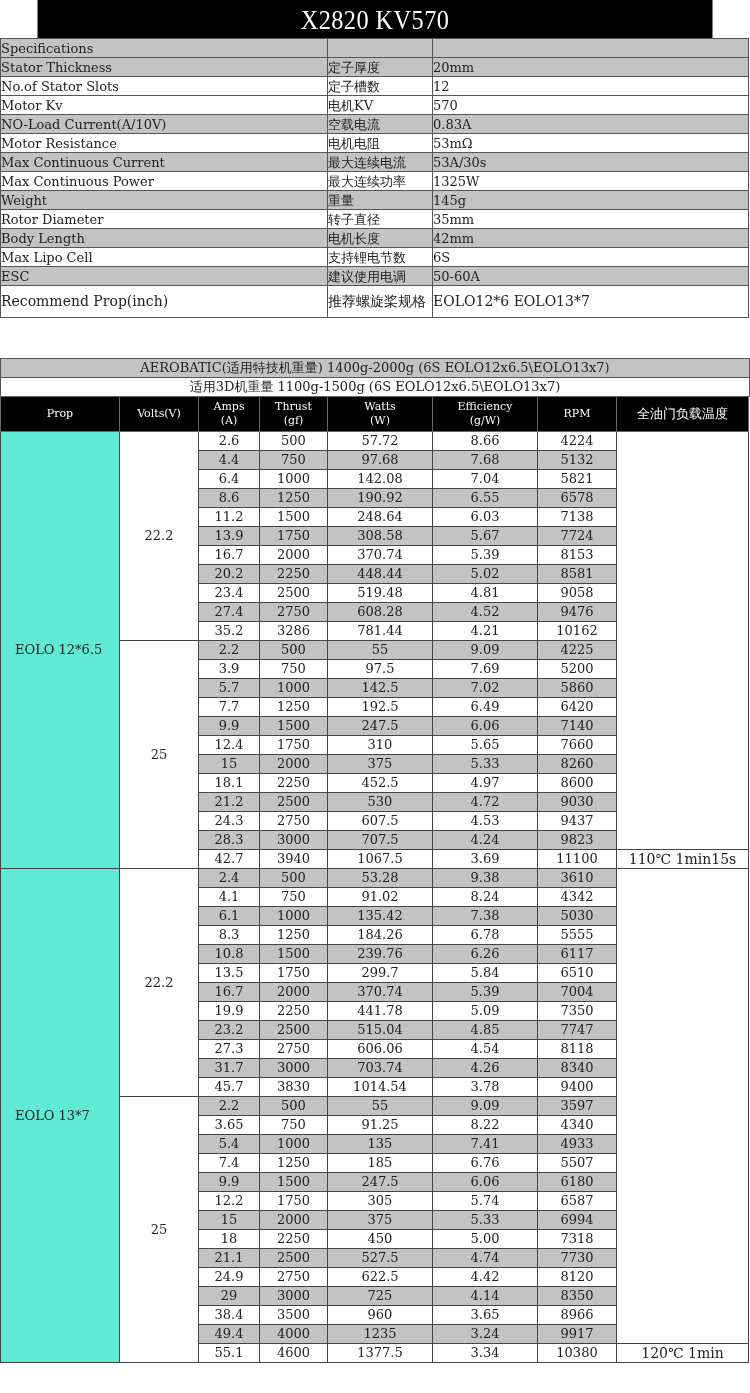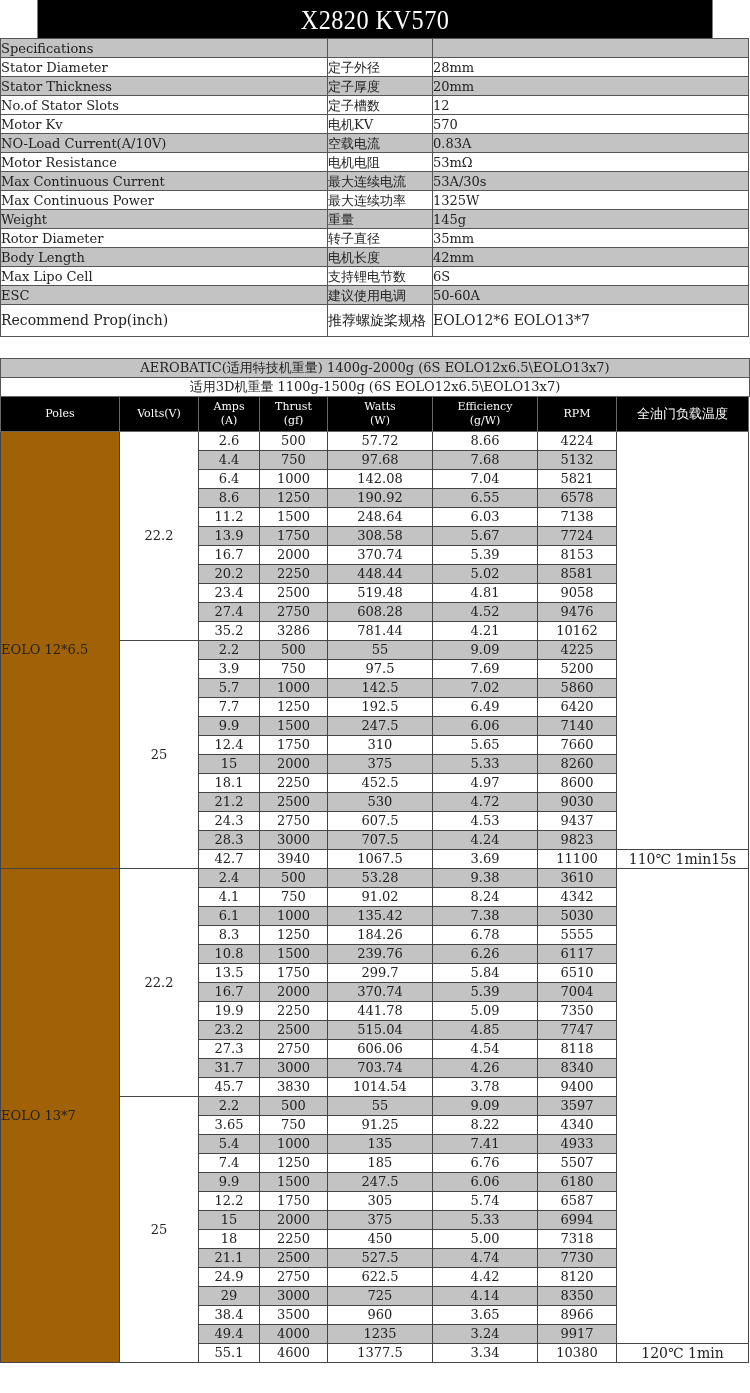--- a/index.html
+++ b/index.html
@@ -17,21 +17,21 @@
   .spec td.small { font-size:14px; }
   .band { position:absolute; left:0; width:748px; text-align:center; font-size:13px; line-height:18px;
           border:1px solid #555; white-space:nowrap; }
   .band.g { background:#c3c3c3; }
   .band.w { background:#fff; }
   .data { position:absolute; left:0; top:396px; width:748px; border-collapse:collapse; table-layout:fixed; }
   .data th { background:#000; color:#fff; font-weight:normal; font-size:11px; line-height:14px; height:34px;
              padding:0; border:1px solid #666; }
   .data th.cn { font-size:13px; font-family:"DejaVu Sans",sans-serif; }
   .data td { padding:0; height:18px; text-align:center; font-size:13px; line-height:18px; border:1px solid #444; white-space:nowrap; }
-  .data td.prop { background:#a16207; text-align:left; font-size:13px; }
+  .data td.prop { background:#5eead4; text-align:left; padding-left:14px; font-size:13px; }
   .data td.volt { background:#fff; }
   .data td.temp { background:#fff; border-top:none; border-bottom:none; }
   .data td.templast { background:#fff; font-size:14px; }
   .data tr.g td.c { background:#c3c3c3; }
   .data tr.w td.c { background:#fff; }
   .note { position:absolute; left:0; top:1446px; width:750px; text-align:center; font-size:11px; font-weight:bold;
           font-family:"DejaVu Sans",sans-serif; }
 </style>
 </head>
 <body>
@@ -43,25 +43,20 @@
       <col style="width:327px">
       <col style="width:105px">
       <col style="width:316px">
     </colgroup>
   <tbody id="spec-body">
       <tr class="g">
         <td>Specifications</td>
         <td></td>
         <td></td>
       </tr>
-      <tr class="w">
-        <td>Stator Diameter</td>
-        <td>定子外径</td>
-        <td>28mm</td>
-      </tr>
       <tr class="g">
         <td>Stator Thickness</td>
         <td>定子厚度</td>
         <td>20mm</td>
       </tr>
       <tr class="w">
         <td>No.of Stator Slots</td>
         <td>定子槽数</td>
         <td>12</td>
       </tr>
@@ -132,21 +127,21 @@
       <col style="width:79px">
       <col style="width:61px">
       <col style="width:68px">
     <col style="width:105px">
       <col style="width:105px">
       <col style="width:79px">
       <col style="width:132px">
   </colgroup>
   <thead>
     <tr>
-      <th>Poles</th>
+      <th>Prop</th>
       <th>Volts(V)</th>
       <th><span>Amps</span><br><span>(A)</span></th>
       <th><span>Thrust</span><br><span>(gf)</span></th>
       <th><span>Watts</span><br><span>(W)</span></th>
       <th><span>Efficiency</span><br><span>(g/W)</span></th>
       <th>RPM</th>
       <th class="cn">全油门负载温度</th>
     </tr>
   </thead>
   <tbody id="data-body">

